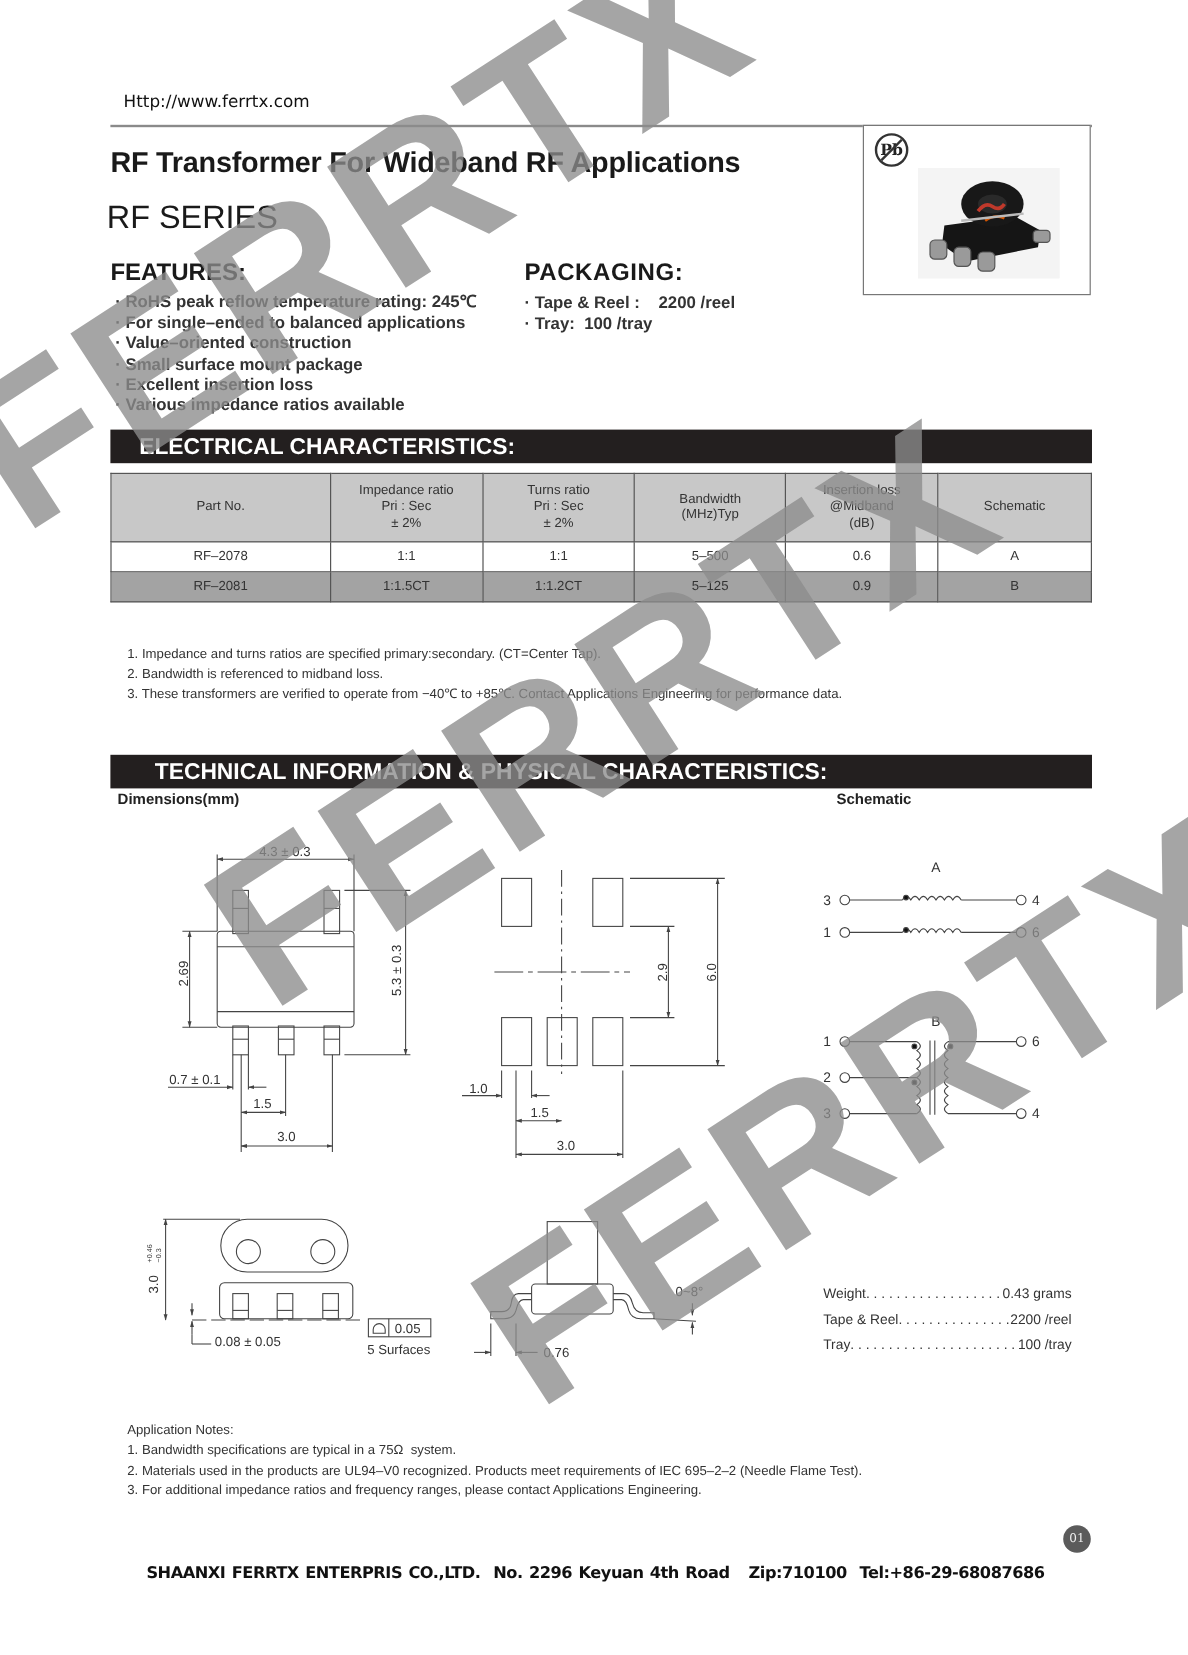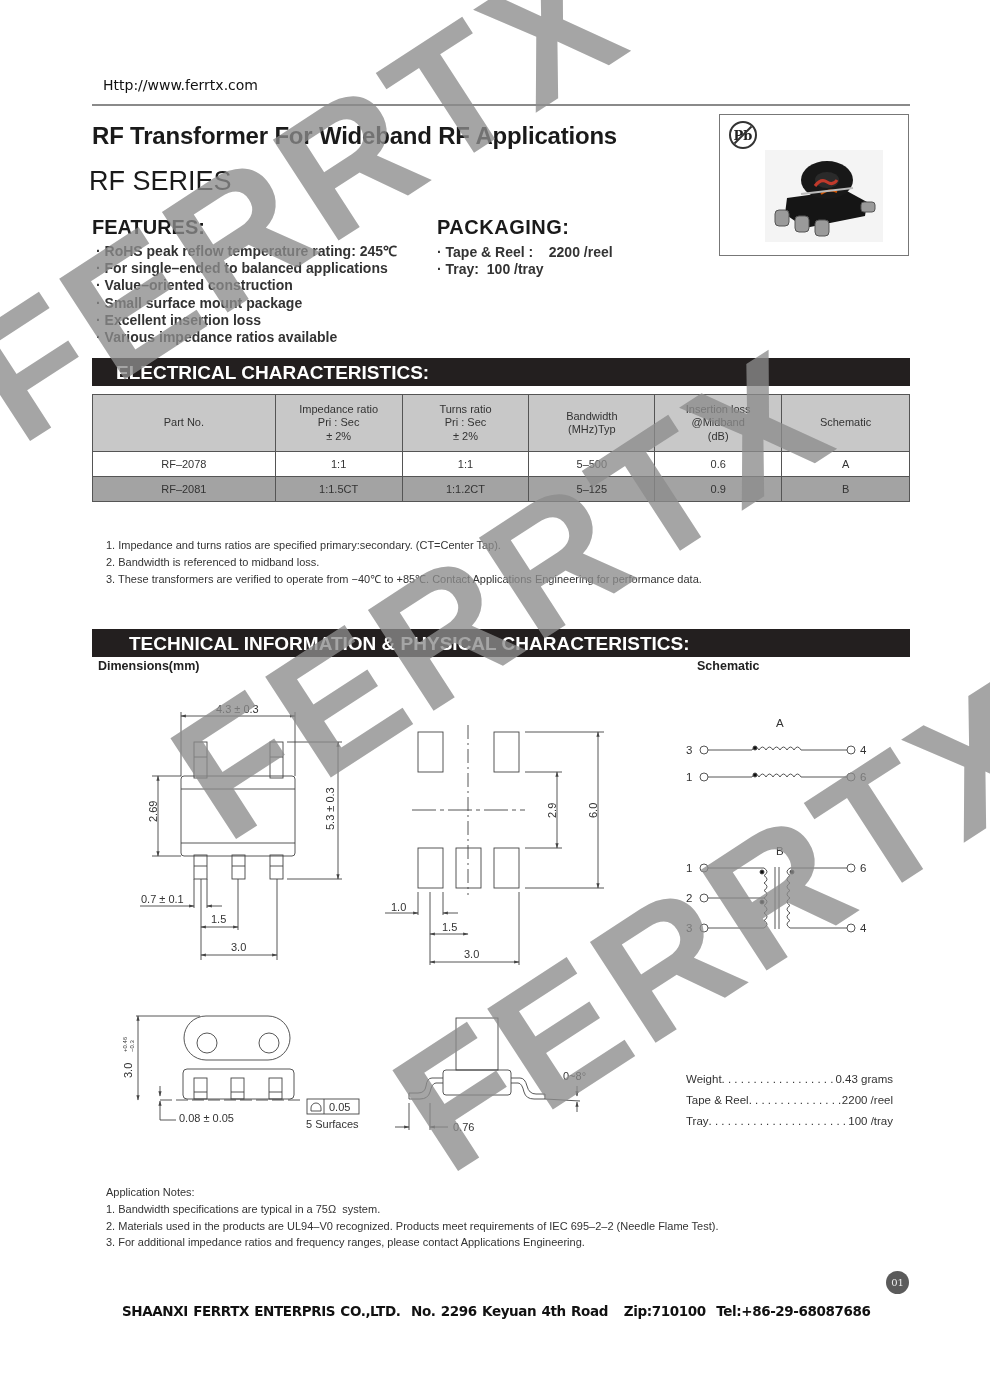--- a/index.html
+++ b/index.html
@@ -9,21 +9,21 @@
   .url { left: 103px; top: 77px; font-family: "DejaVu Sans", sans-serif; font-weight: normal; font-size: 14px; color: #111; }
   .top-rule { left: 92px; top: 104px; width: 818px; height: 2px; background: #8a8a8a; }
   .title { left: 92px; top: 122px; font-weight: bold; font-size: 24px; color: #1a1a1a; letter-spacing: -0.2px; }
   .series { left: 89px; top: 166px; font-size: 27px; color: #1a1a1a; }
   .h-feat { left: 92px; top: 216px; font-weight: bold; font-size: 20px; color: #1a1a1a; }
   .h-pack { left: 437px; top: 216px; font-weight: bold; font-size: 20px; color: #1a1a1a; letter-spacing: 0.5px; }
   .list { font-size: 14px; color: #333; line-height: 17.2px; font-weight: bold; }
   .list .li::before { content: "\00B7\00A0"; }
   .feat-list { left: 96px; top: 243px; }
   .pack-list { left: 437px; top: 244px; }
-  .photo-box { left: 719px; top: 114px; width: 190px; height: 142px; border: 1px solid #777; background: #fff; }
+  .photo-box { left: 719px; top: 104px; width: 190px; height: 142px; border: 1px solid #777; background: #fff; }
   .pb-icon { left: 9px; top: 6px; width: 28px; height: 28px; border: 2px solid #333; border-radius: 50%; font-family: "DejaVu Serif", serif; font-weight: bold; font-size: 13px; color: #222; display:flex; align-items:center; justify-content:center; overflow:hidden; }
   .pb-icon::after { content:""; position:absolute; width: 32px; height: 2px; background:#333; transform: rotate(-45deg); }
   .photo { left: 45px; top: 35px; width: 118px; height: 92px; background: #f5f5f5; }
   .section-bar { left: 92px; width: 818px; height: 28px; background: #231f1f; color: #fff; font-weight: bold; font-size: 19px; padding-left: 24px; line-height: 29px; }
   .bar1 { top: 358px; }
   .bar2 { top: 617px; padding-left: 37px; margin-top: 12px; }
   table.elec { position: absolute; left: 92px; top: 394px; width: 818px; border-collapse: collapse; font-size: 11px; color: #333; }
   table.elec td, table.elec th { border: 1px solid #555; text-align: center; font-weight: normal; }
   table.elec th { background: #c8c8c8; height: 57px; line-height: 13.5px; white-space: pre-line; }
   table.elec td { height: 25px; }

